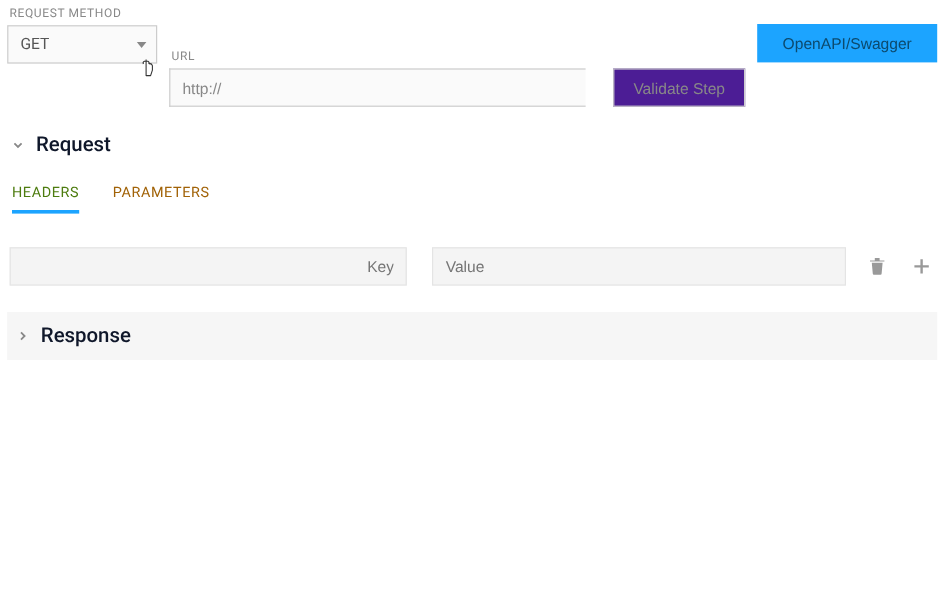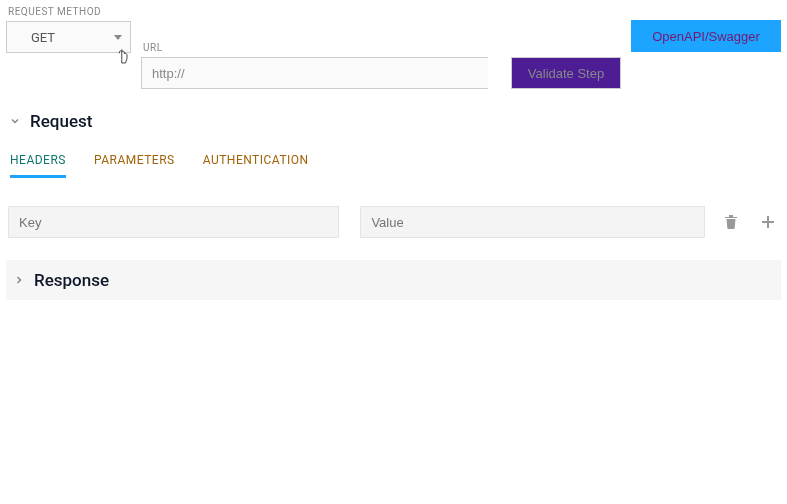--- a/index.html
+++ b/index.html
@@ -28,21 +28,21 @@
   }
   .method-group { width: 125px; }
   .url-group { flex: 1; margin-top: 36px; }
   .method-select {
     position: relative;
     height: 32px;
     border: 1px solid #ccc;
     background: #fafafa;
     display: flex;
     align-items: center;
-    padding: 0 24px;
+    padding: 0 10px;
     color: #555;
     cursor: pointer;
   }
   .method-select::after {
     content: "";
     position: absolute;
     right: 8px;
     top: 50%;
     margin-top: -2px;
     border-left: 4px solid transparent;
@@ -75,21 +75,21 @@
     color: #888;
     font-size: 13px;
     cursor: pointer;
   }
   .swagger-btn {
     margin-top: 14px;
     height: 32px;
     width: 150px;
     border: none;
     background: #1ca4ff;
-    color: #701a75;
+    color: #0c4a6e;
     font-size: 13px;
     cursor: pointer;
   }
   .section-header {
     display: flex;
     align-items: center;
     gap: 8px;
     margin-top: 18px;
     padding: 4px 2px;
     cursor: pointer;
@@ -111,40 +111,40 @@
     padding-left: 4px;
   }
   .tab {
     font-size: 12px;
     letter-spacing: 0.5px;
     color: #a16207;
     padding-bottom: 8px;
     cursor: pointer;
   }
   .tab.active {
-    color: #0f766e;
+    color: #4d7c0f;
     border-bottom: 3px solid #1ca4ff;
   }
   .kv-row {
     display: flex;
     align-items: center;
     gap: 8px;
     margin-top: 28px;
     padding: 0 2px;
   }
   .kv-input {
     height: 32px;
     border: 1px solid #e4e4e4;
     background: #f4f4f4;
     padding: 0 10px;
     font-size: 13px;
     color: #999;
     outline: none;
   }
-  .key-input { width: 346px; }
+  .key-input { width: 346px; text-align: right; }
   .value-input { width: 360px; margin-left: 13px; }
   .icon-btn {
     width: 24px; height: 24px;
     display: inline-flex; align-items: center; justify-content: center;
     color: #999; cursor: pointer;
     margin-left: 6px;
   }
   .icon-btn svg { fill: #999; }
   .plus-btn svg { stroke:#999; }
 </style>
@@ -180,21 +180,20 @@
     <svg width="10" height="10" viewBox="0 0 10 10" fill="none">
         <path d="M2 3.5 L5 6.5 L8 3.5" stroke-width="1.5"></path>
       </svg>
   </span>
   <span class="section-title">Request</span>
 </div>
 
 <div class="tabs">
   <div class="tab active">HEADERS</div>
   <div class="tab">PARAMETERS</div>
-  <div class="tab">AUTHENTICATION</div>
 </div>
 
 <div class="kv-row">
   <input class="kv-input key-input" type="text" placeholder="Key" style="">
   <input class="kv-input value-input" type="text" placeholder="Value" style="">
   <span class="icon-btn">
     <svg width="14" height="16" viewBox="0 0 14 16">
         <path d="M1 3h12v1H1zM5 1h4v2H5zM2.5 5h9l-.8 9a1 1 0 0 1-1 1H4.3a1 1 0 0 1-1-1z"></path>
       </svg>
   </span>

